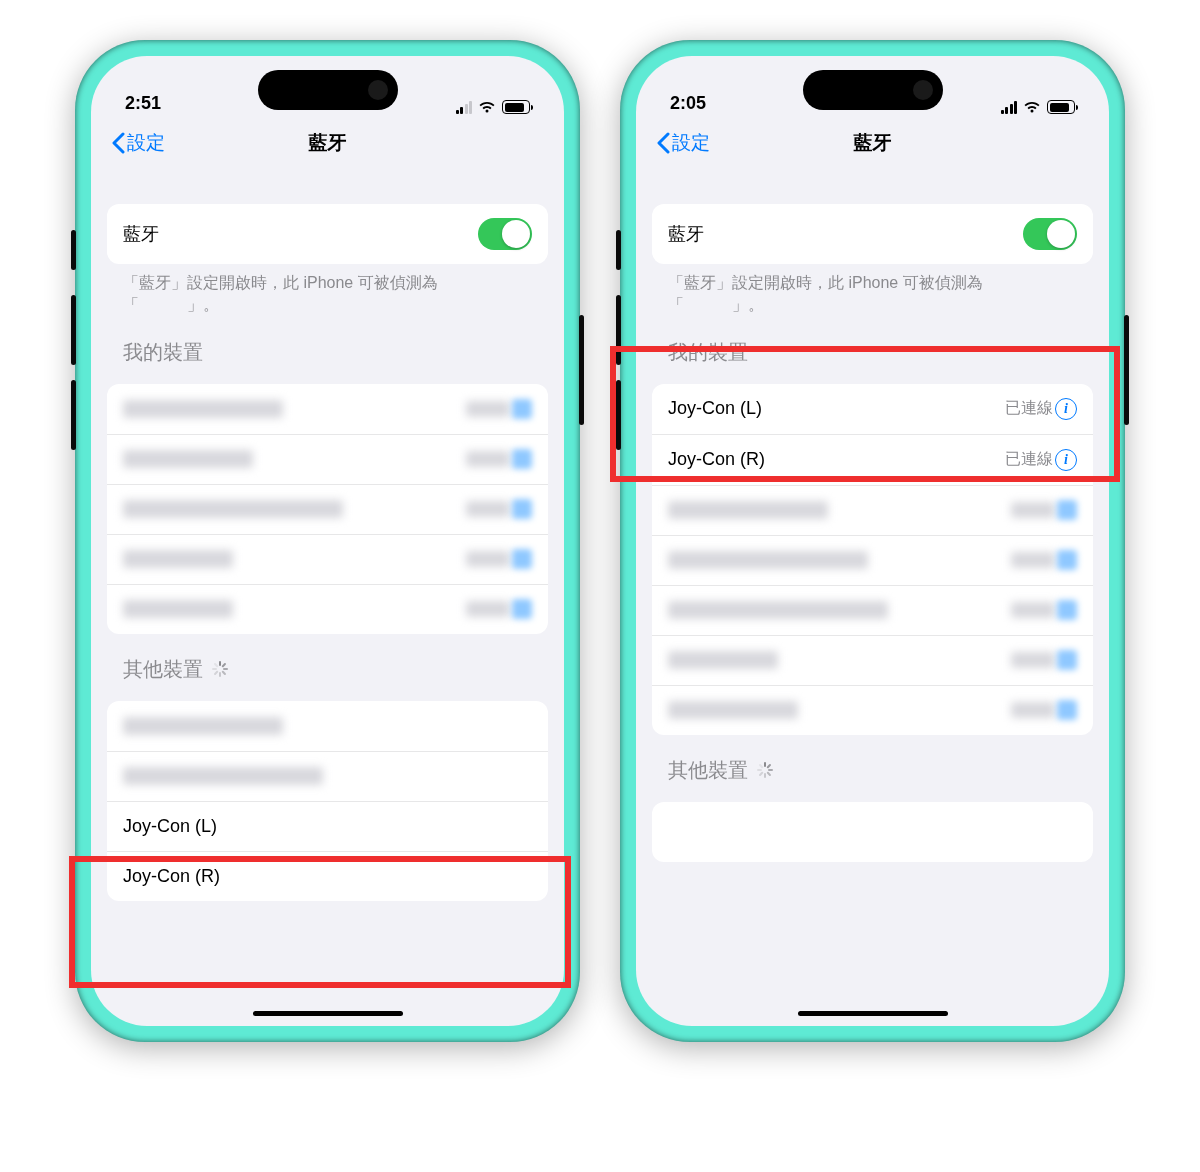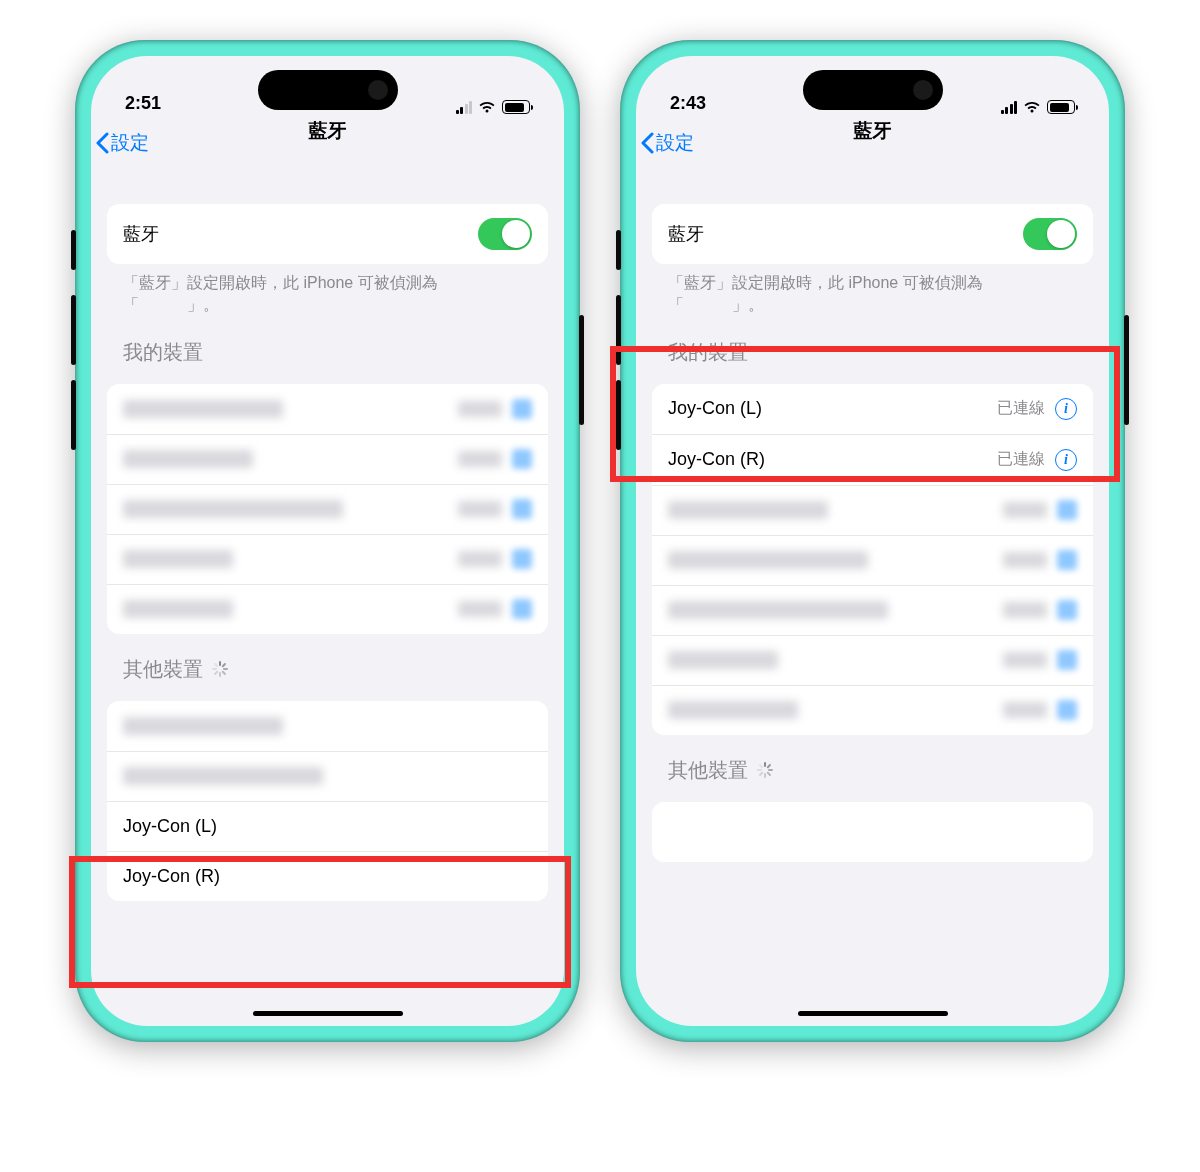--- a/index.html
+++ b/index.html
@@ -67,22 +67,23 @@
     align-items: flex-end;
     justify-content: space-between;
     padding: 0 34px 4px;
     font-size: 18px;
     font-weight: 600;
   }
   .status-right { display: flex; align-items: center; gap: 6px; }
   .nav-bar {
     height: 50px;
     display: flex;
+    align-items: center;
     position: relative;
-    padding: 0 4px;
+    padding: 0 20px;
   }
   .nav-back {
     color: #007aff;
     font-size: 19px;
     display: flex;
     align-items: center;
     gap: 2px;
   }
   .nav-title {
     position: absolute;
@@ -103,21 +104,21 @@
   .row {
     display: flex;
     align-items: center;
     justify-content: space-between;
     padding: 14px 16px;
     min-height: 50px;
     border-top: 1px solid rgba(60,60,67,0.12);
   }
   .row:first-child { border-top: none; }
   .row .left { font-size: 18px; color: #000; }
-  .row .right { display: flex; align-items: center; gap: 10px; font-size: 16px; color: #8a8a8e; }
+  .row .right { display: flex; align-items: center; gap: 2px; font-size: 16px; color: #8a8a8e; }
   .toggle {
     width: 54px;
     height: 32px;
     background: #34c759;
     border-radius: 16px;
     position: relative;
   }
   .toggle::after {
     content: "";
     position: absolute;
@@ -325,21 +326,21 @@
 </div>
 
 <div class="phone">
   <div class="side-btn left1"></div>
   <div class="side-btn left2"></div>
   <div class="side-btn left3"></div>
   <div class="side-btn right1"></div>
   <div class="screen">
     <div class="island"></div>
     <div class="status-bar">
-      <span>2:43</span>
+      <span>2:05</span>
       <div class="status-right">
         <div class="signal-bars">
             <span></span>
             <span></span>
             <span></span>
             <span></span>
           </div>
         <div class="wifi-icon">
           <svg width="18" height="14" viewBox="0 0 18 14">
               <path d="M9 12.5a1.5 1.5 0 100-3 1.5 1.5 0 000 3zM4.5 8c1.2-1.2 2.8-1.9 4.5-1.9s3.3.7 4.5 1.9l-1.3 1.3C11.3 8.4 10.2 8 9 8s-2.3.4-3.2 1.3L4.5 8zM1.5 5C3.5 3 6.1 1.9 9 1.9S14.5 3 16.5 5l-1.3 1.3C13.5 4.6 11.3 3.7 9 3.7S4.5 4.6 2.8 6.3L1.5 5z" fill="#000"></path>

